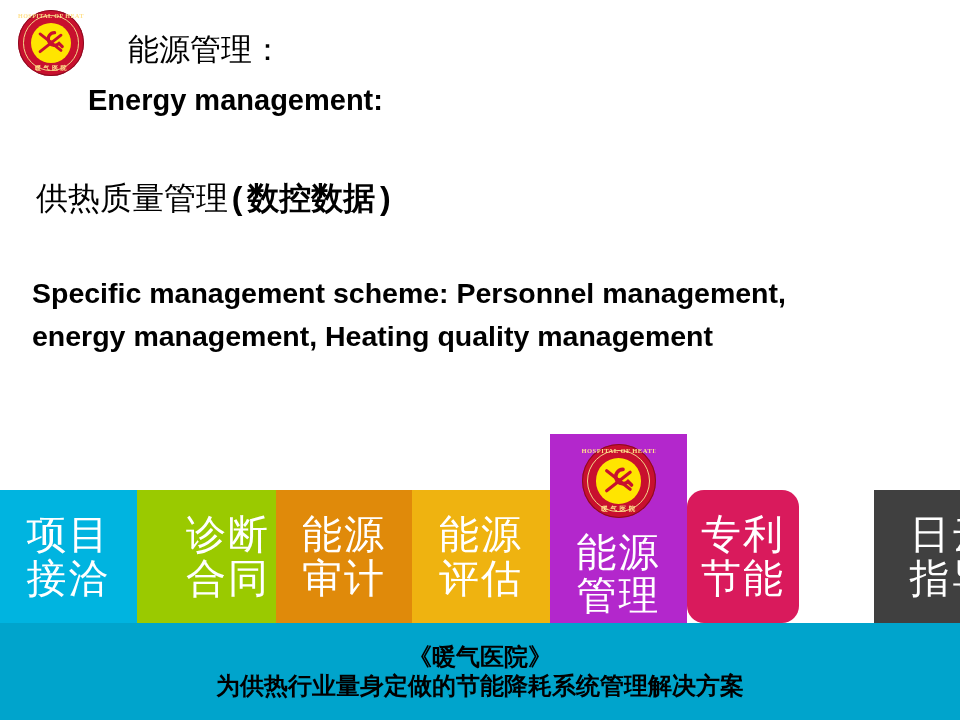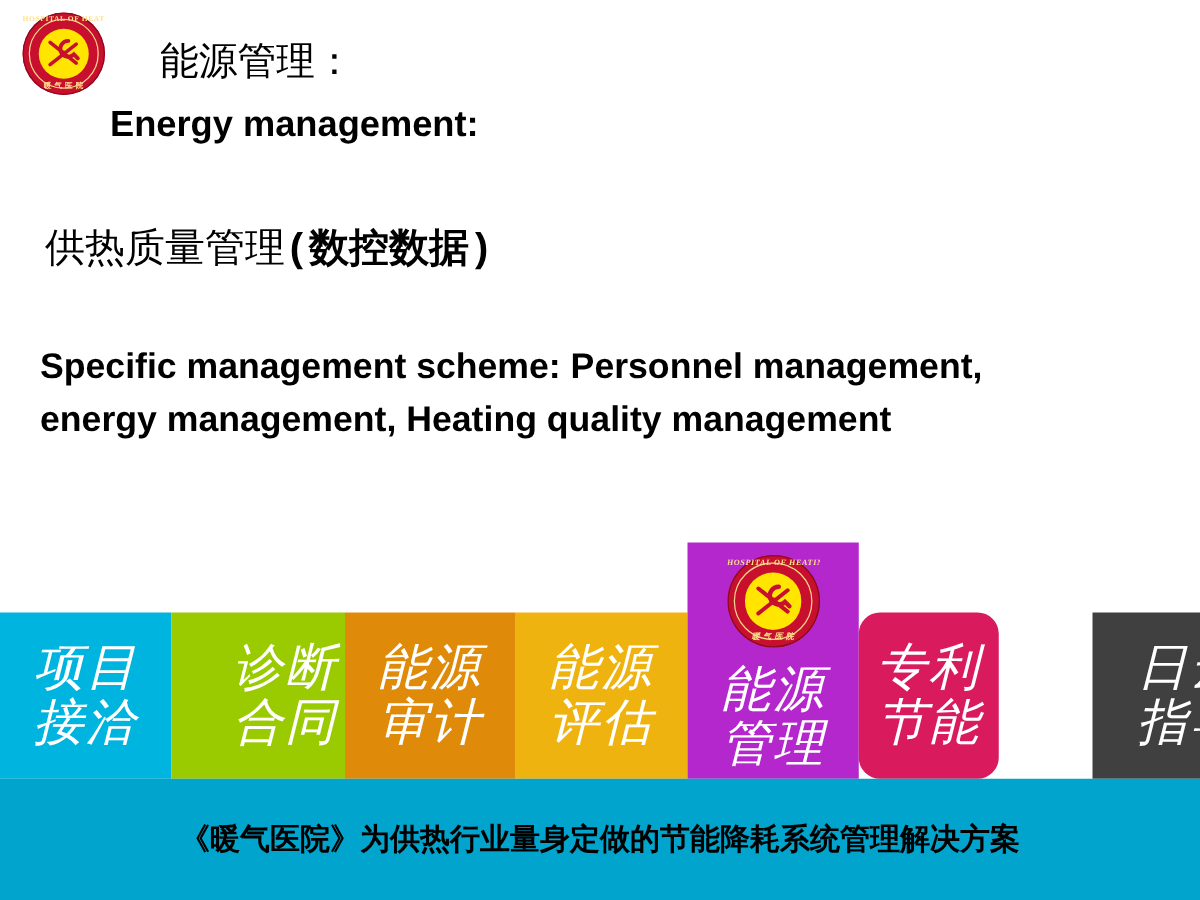--- a/index.html
+++ b/index.html
@@ -40,33 +40,33 @@
   
   .body-cn{position:absolute;left:36px;top:176px;font-size:32px;color:#000;
            font-family:"DejaVu Serif","Liberation Serif",serif;line-height:1.42;white-space:nowrap;}
   .body-cn .b{font-family:Liberation Mono, monospace;font-weight:bold;}
   .body-en{position:absolute;left:32px;top:272px;font-size:28.5px;color:#000;
            font-family:"Liberation Sans",sans-serif;font-weight:bold;line-height:1.52;width:820px;}
 
   
   #tilebar{position:absolute;left:0;top:490px;width:960px;height:133px;}
   .tile{position:absolute;top:0;height:133px;box-sizing:border-box;
-        display:flex;flex-direction:column;align-items:center;justify-content:center;font-style:italic;}
+        display:flex;flex-direction:column;align-items:center;justify-content:center;}
   .tile .l1,.tile .l2{
         color:#ffffff;font-family:"DejaVu Serif","Liberation Serif",serif;
         font-size:40px;line-height:1.08;letter-spacing:2px;white-space:nowrap;}
   .tile.hi{top:-56px;height:189px;justify-content:flex-end;padding-bottom:6px;}
   .tile.hi .logo-tile{position:absolute;top:10px;left:50%;transform:translateX(-50%);
         width:74px;height:74px;}
   .tile.hi .logo-tile .txt-top{font-size:6.5px;}
   .tile.hi .logo-tile .txt-bot{font-size:6.5px;}
 
   
   #banner{position:absolute;left:0;top:623px;width:960px;height:97px;
-          display:flex;flex-direction:row;align-items:center;justify-content:center;}
+          display:flex;flex-direction:column;align-items:center;justify-content:center;}
   #banner .bn1{font-size:24px;color:#000;font-weight:bold;
           font-family:"DejaVu Sans","Liberation Sans",sans-serif;line-height:1.18;}
   #banner .bn2{font-size:24px;color:#000;font-weight:bold;
           font-family:"DejaVu Sans","Liberation Sans",sans-serif;line-height:1.18;}
 </style>
 </head>
 <body>
 
 <div id="slide" style="background: rgb(255, 255, 255);">
 

